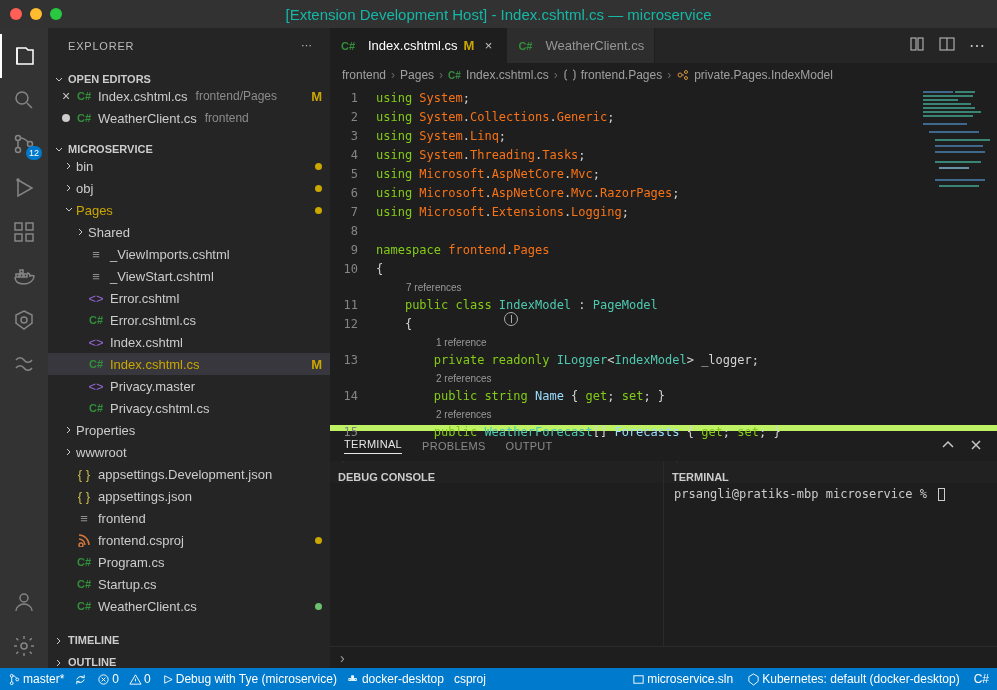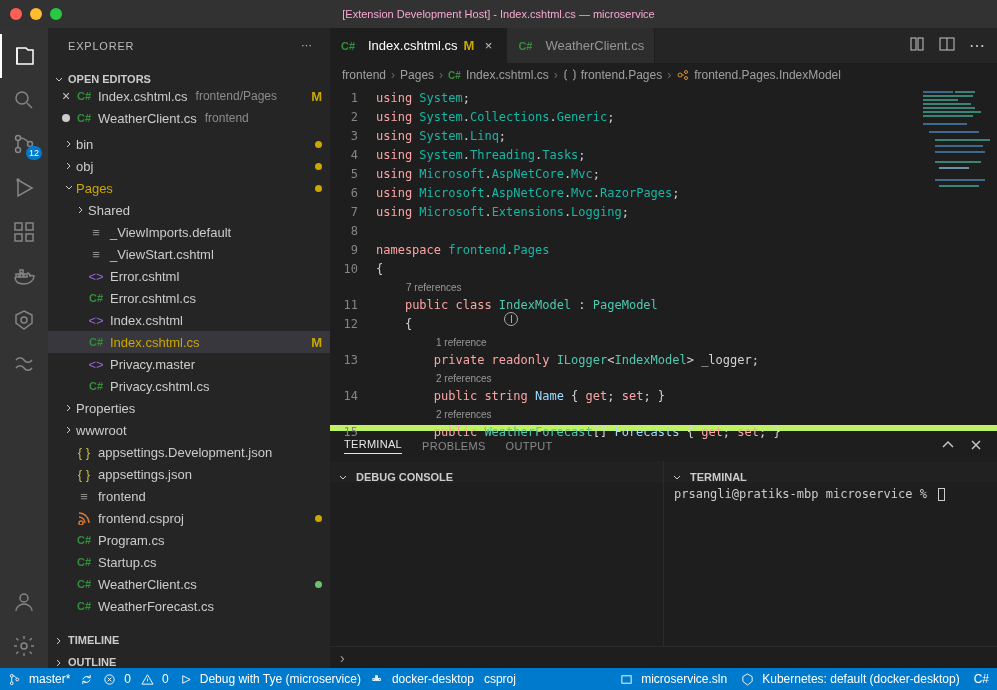--- a/index.html
+++ b/index.html
@@ -1,21 +1,21 @@
 <!DOCTYPE html>
 <html><head>
 <meta charset="utf-8">
 <style>
 * { margin: 0; padding: 0; box-sizing: border-box; }
 body { font-family: -apple-system, BlinkMacSystemFont, "Segoe UI", sans-serif; font-size: 13px; background: #1e1e1e; color: #cccccc; width: 997px; height: 690px; overflow: hidden; display: flex; flex-direction: column; }
 .titlebar { height: 28px; background: #323233; display: flex; align-items: center; padding: 0 10px; position: relative; }
 .tl-dots { display: flex; gap: 8px; }
 .tl-dot { width: 12px; height: 12px; border-radius: 50%; }
 .tl-red { background: #ff5f57; } .tl-yel { background: #febc2e; } .tl-grn { background: #28c840; }
-.tl-title { position: absolute; left: 50%; transform: translateX(-50%); color: #f9a8d4; font-size: 11px; }
+.tl-title { position: absolute; left: 50%; transform: translateX(-50%); color: #14b8a6; font-size: 15px; }
 .main { display: flex; flex: 1; min-height: 0; }
 .activitybar { width: 48px; background: #333333; display: flex; flex-direction: column; align-items: center; padding-top: 6px; }
 .act-item { width: 48px; height: 44px; display: flex; align-items: center; justify-content: center; cursor: pointer; position: relative; }
 .act-item.active { border-left: 2px solid #fff; }
 .act-item svg { width: 24px; height: 24px; stroke: #858585; fill: none; stroke-width: 1.5; }
 .act-item.active svg { stroke: #fff; }
 .act-spacer { flex: 1; }
 .act-badge { position: absolute; bottom: 6px; right: 6px; background: #007acc; color: #fff; border-radius: 8px; font-size: 9px; min-width: 14px; height: 14px; line-height: 14px; text-align: center; padding: 0 3px; }
 .sidebar { width: 282px; background: #252526; display: flex; flex-direction: column; overflow: hidden; }
 .sb-title { height: 35px; display: flex; align-items: center; justify-content: space-between; padding: 0 16px 0 20px; color: #bbbbbb; font-size: 11px; letter-spacing: 0.8px; }
@@ -53,40 +53,40 @@
 .breadcrumb .bc-item { display: inline-flex; align-items: center; gap: 4px; cursor: pointer; }
 .bc-ico { display: inline-flex; }
 .bc-ico svg { width: 14px; height: 14px; }
 .code-wrap { flex: 1; position: relative; display: flex; min-height: 0; }
 .gutter { width: 46px; text-align: right; color: #858585; font-family: Menlo, Consolas, monospace; font-size: 12px; padding-top: 2px; }
 .gutter div { height: 19px; line-height: 19px; padding-right: 18px; }
 .gutter div.codelens-gap { height: 17px; }
 .code { flex: 1; font-family: Menlo, Consolas, monospace; font-size: 12px; color: #d4d4d4; padding-top: 2px; position: relative; }
 .code .line { height: 19px; line-height: 19px; white-space: pre; }
 .codelens { height: 17px; line-height: 17px; font-size: 10px; color: #999999; font-family: -apple-system, sans-serif; }
-.tk-kw { color: #fca5a5; } .tk-ns { color: #14b8a6; } .tk-cls { color: #4ec9b0; } .tk-pun { color: #d4d4d4; } .tk-prop { color: #9cdcfe; }
+.tk-kw { color: #84cc16; } .tk-ns { color: #f97316; } .tk-cls { color: #4ec9b0; } .tk-pun { color: #d4d4d4; } .tk-prop { color: #9cdcfe; }
 .cursor-dot { position: absolute; left: 128px; top: 225px; width: 14px; height: 14px; border: 1.5px solid #aaa; border-radius: 50%; display: flex; align-items: center; justify-content: center; }
 .cursor-dot::before { content: ""; width: 1px; height: 8px; background: #aaa; }
 .minimap { width: 80px; background: #1e1e1e; opacity: 0.6; position: relative; }
 .mm-line { position: absolute; height: 2px; }
 .panel { height: 243px; border-top: 6px solid #bef264; background: #1e1e1e; display: flex; flex-direction: column; }
 .panel-tabs { height: 30px; display: flex; align-items: center; padding: 0 14px; gap: 20px; font-size: 11px; color: #8a8a8a; }
 .panel-tab { cursor: pointer; letter-spacing: 0.3px; }
 .panel-tab.active { color: #e7e7e7; border-bottom: 1px solid #e7e7e7; padding-bottom: 3px; }
 .panel-icons { margin-left: auto; display: flex; gap: 14px; }
 .panel-icons svg { width: 14px; height: 14px; stroke: #c5c5c5; fill: none; cursor: pointer; }
 .panel-body { flex: 1; display: flex; }
 .panel-col { flex: 1; border-right: 1px solid #2a2a2a; display: flex; flex-direction: column; }
 .panel-col:last-child { border-right: none; }
-.panel-col-hdr { height: 22px; display: flex; align-items: flex-end; padding: 0 8px; font-size: 11px; font-weight: 700; color: #ccc; gap: 8px; background: #2a2a2a4d; }
+.panel-col-hdr { height: 22px; display: flex; align-items: flex-start; padding: 0 8px; font-size: 11px; font-weight: 700; color: #ccc; gap: 8px; background: #2a2a2a4d; flex-direction: column; }
 .term-line { padding: 4px 10px; font-family: Menlo, monospace; font-size: 12px; color: #ccc; }
 .term-cursor-box { display: inline-block; width: 7px; height: 13px; border: 1px solid #ccc; vertical-align: middle; margin-left: 4px; }
 .bc-strip { height: 22px; background: #1e1e1e; display: flex; align-items: center; padding: 0 10px; color: #a0a0a0; border-top: 1px solid #2a2a2a; }
 .statusbar { height: 22px; background: #007acc; display: flex; align-items: center; color: #fff; font-size: 12px; padding: 0 8px; gap: 10px; }
-.sb-item { display: inline-flex; align-items: center; gap: 8px; cursor: pointer; }
+.sb-item { display: inline-flex; align-items: center; gap: 2px; cursor: pointer; }
 .sb-right { margin-left: auto; display: flex; gap: 14px; }
 .sb-item svg { width: 13px; height: 13px; stroke: #fff; fill: none; }
 </style>
 </head>
 <body>
 
 <div class="titlebar">
   <div class="tl-dots">
     <div class="tl-dot tl-red"></div>
     <div class="tl-dot tl-yel"></div>
@@ -189,20 +189,28 @@
           <span class="oe-path">frontend/Pages</span>
           <span class="oe-status">M</span>
         </div>
         <div class="oe-item">
           <span class="oe-dot"></span>
           <span class="file-icon fi-cs">C#</span>
           <span class="item-name">WeatherClient.cs</span>
           <span class="oe-path">frontend</span>
         </div>
       </div>
+    <div class="sb-sec-hdr">
+      <span class="chev">
+          <svg width="10" height="10" viewBox="0 0 10 10">
+            <path d="M2 3l3 3 3-3" stroke="#ccc" fill="none"></path>
+          </svg>
+        </span>
+      <span>MICROSERVICE</span>
+    </div>
     <div class="tree" id="tree">
         <div class="tree-item" style="padding-left: 14px;">
           <span class="chev">
             <svg width="10" height="10" viewBox="0 0 10 10">
               <path d="M3 2l3 3-3 3" stroke="#ccc" fill="none"></path>
             </svg>
           </span>
           <span class="item-name">bin</span>
           <span class="tree-dot-mod"></span>
         </div>
@@ -228,21 +236,21 @@
           <span class="chev">
             <svg width="10" height="10" viewBox="0 0 10 10">
               <path d="M3 2l3 3-3 3" stroke="#ccc" fill="none"></path>
             </svg>
           </span>
           <span class="item-name">Shared</span>
         </div>
         <div class="tree-item" style="padding-left: 26px;">
           <span class="chev"></span>
           <span class="file-icon fi-lines">≡</span>
-          <span class="item-name">_ViewImports.default</span>
+          <span class="item-name">_ViewImports.cshtml</span>
         </div>
         <div class="tree-item" style="padding-left: 26px;">
           <span class="chev"></span>
           <span class="file-icon fi-lines">≡</span>
           <span class="item-name">_ViewStart.cshtml</span>
         </div>
         <div class="tree-item" style="padding-left: 26px;">
           <span class="chev"></span>
           <span class="file-icon fi-html">&lt;&gt;</span>
           <span class="item-name">Error.cshtml</span>
@@ -405,21 +413,21 @@
       <span class="sep">›</span>
       <span class="bc-item">
           <span class="bc-ico">
             <svg viewBox="0 0 14 14">
               <circle cx="4" cy="7" r="2" stroke="#d2913a" fill="none"></circle>
               <circle cx="10" cy="4" r="1.5" stroke="#d2913a" fill="none"></circle>
               <circle cx="10" cy="10" r="1.5" stroke="#d2913a" fill="none"></circle>
               <path d="M6 7h2M8 5l1-1M8 9l1 1" stroke="#d2913a"></path>
             </svg>
           </span>
-          <span>frontend.Pages.IndexModel</span>
+          <span>private.Pages.IndexModel</span>
         </span>
     </div>
     <div class="code-wrap">
       <div class="gutter" id="gutter">
           <div>1</div>
           <div>2</div>
           <div>3</div>
           <div>4</div>
           <div>5</div>
           <div>6</div>

